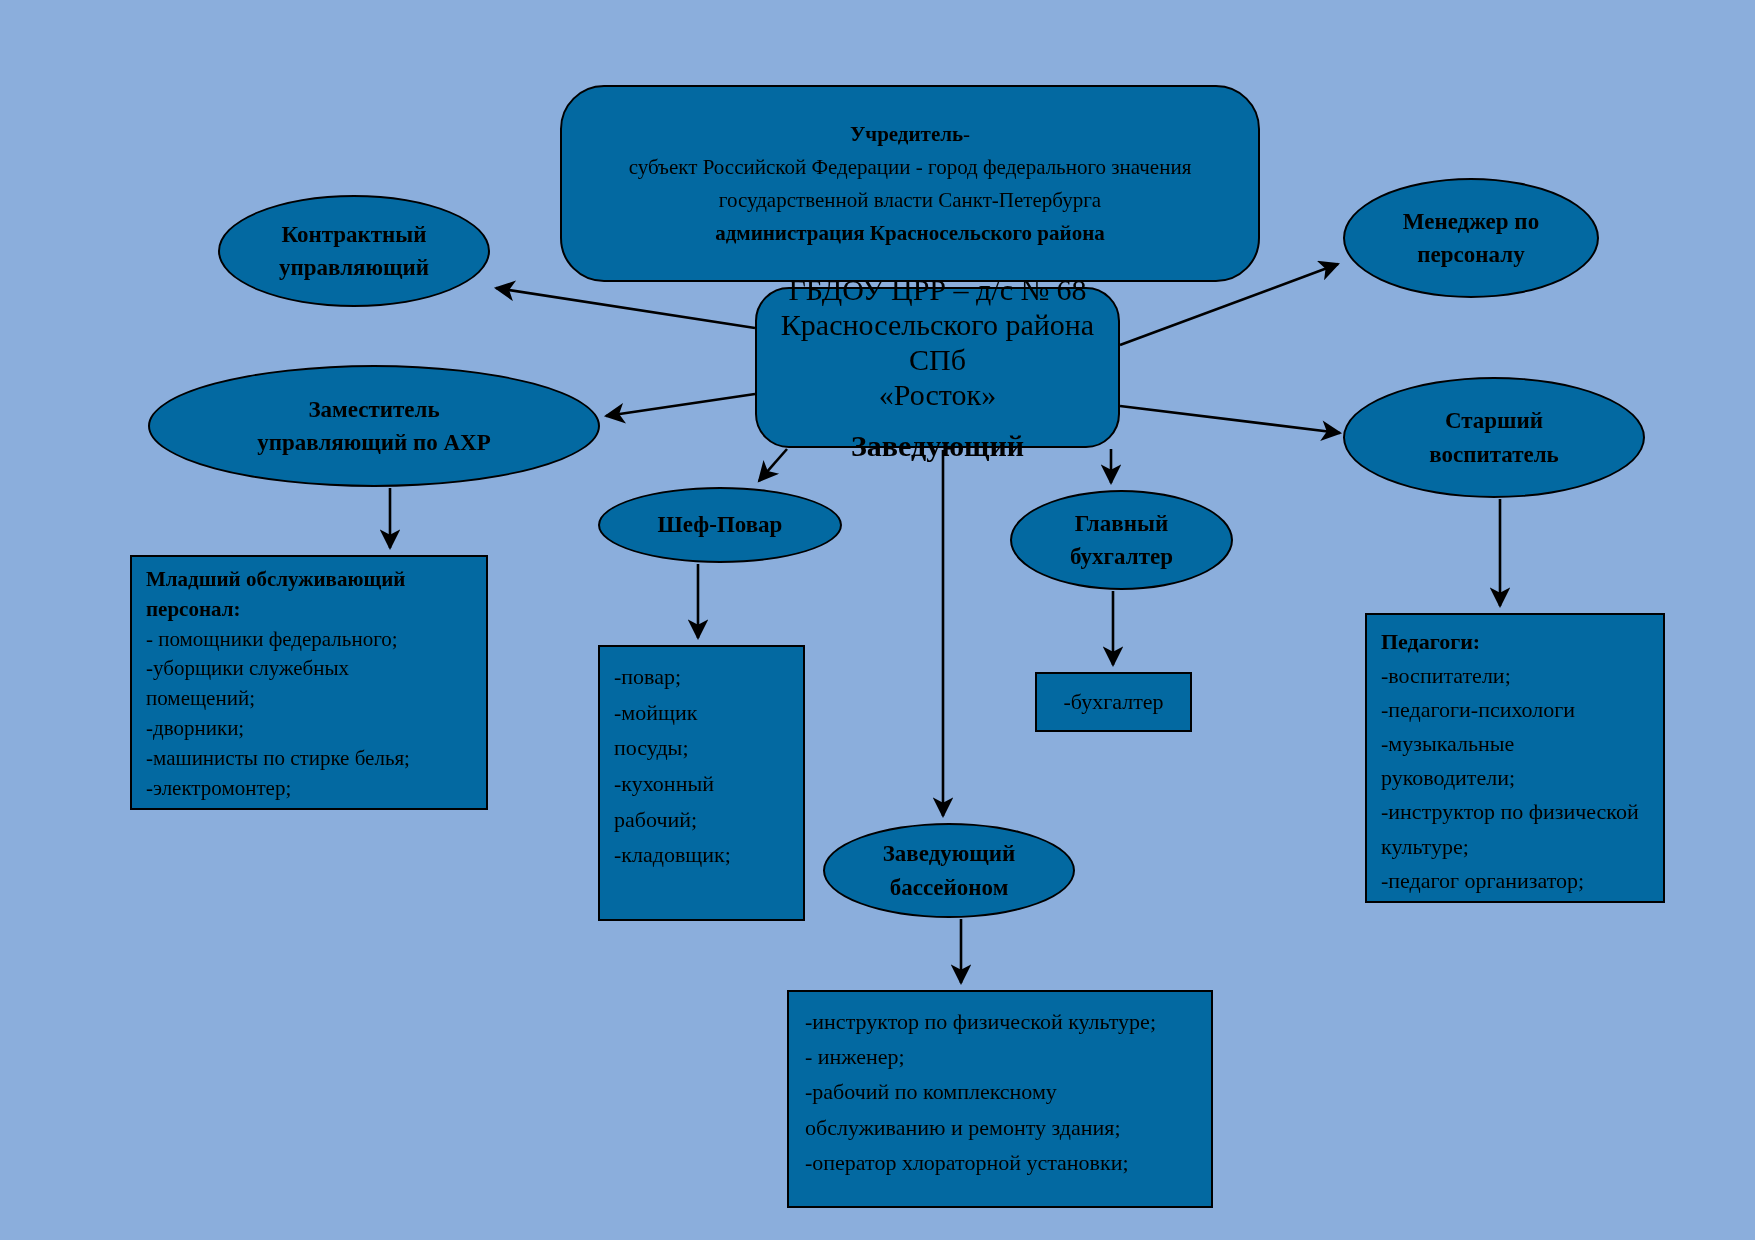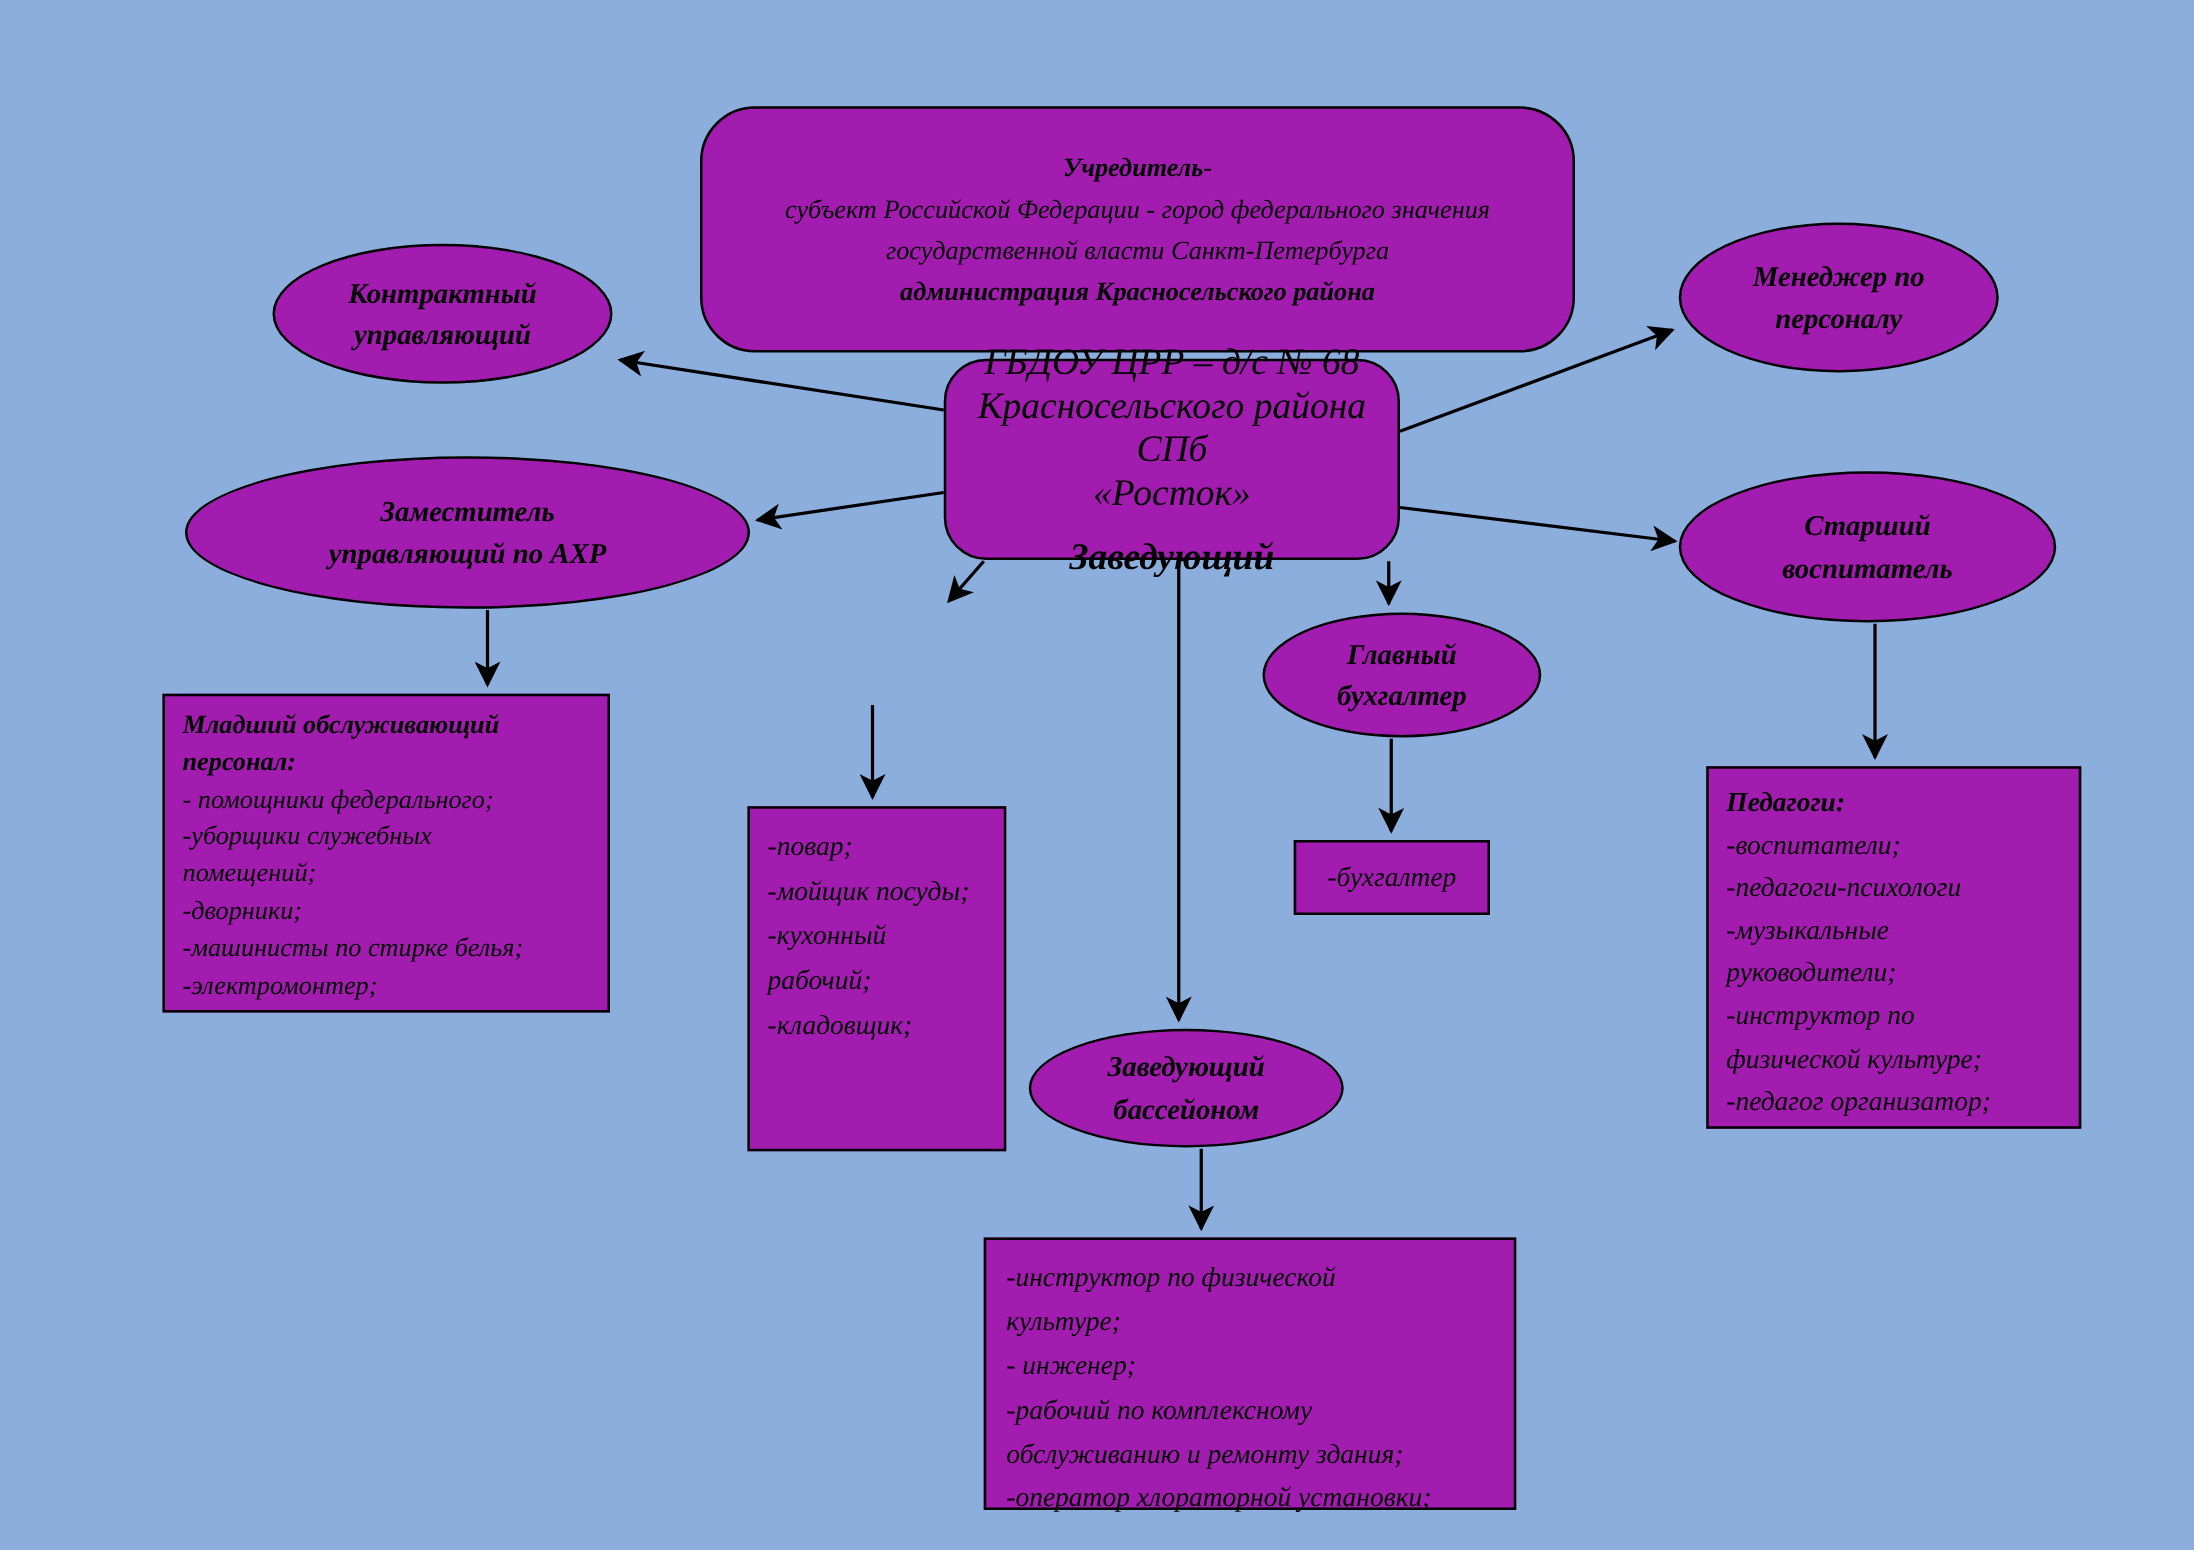--- a/index.html
+++ b/index.html
@@ -1,20 +1,20 @@
 <!DOCTYPE html>
 <html><head>
 <meta charset="utf-8">
 <style>
   html,body{margin:0;padding:0;background:#8BAEDC;}
   .canvas{
     position:relative;width:1755px;height:1240px;background:#8BAEDC;
     font-family:"Liberation Serif", serif;color:#000;overflow:hidden;
   }
-  .shape{position:absolute;background:#a21caf;border:2px solid #000;box-sizing:border-box;font-style:italic;}
+  .shape{position:absolute;background:#0369a1;border:2px solid #000;box-sizing:border-box;}
   .roundbox{border-radius:44px;display:flex;flex-direction:column;justify-content:center;text-align:center;}
   .ellipse{border-radius:50%;display:flex;align-items:center;justify-content:center;
            text-align:center;font-weight:bold;font-size:23px;line-height:1.45;white-space:pre-line;}
   .listbox{font-size:22px;line-height:1.55;text-align:left;}
   .listbox .title{font-weight:bold;}
   .centered-label{display:flex;align-items:center;justify-content:center;text-align:center;}
   .founder-box{left:560px;top:85px;width:700px;height:197px;font-size:21px;line-height:33px;padding:4px 10px;}
   .founder-box .b{font-weight:bold;}
   .director-box{left:755px;top:287px;width:365px;height:161px;border-radius:34px;font-size:30px;line-height:35px;padding:2px 8px;}
   .director-title{font-weight:bold;margin-top:16px;}
@@ -52,20 +52,21 @@
   </div>
 
   <div class="shape ellipse el-contract">Контрактный
 управляющий</div>
   <div class="shape ellipse el-deputy">Заместитель
 управляющий по АХР</div>
   <div class="shape ellipse el-hr">Менеджер по
 персоналу</div>
   <div class="shape ellipse el-senior">Старший
 воспитатель</div>
+  <div class="shape ellipse el-chef">Шеф-Повар</div>
   <div class="shape ellipse el-accnt">Главный
 бухгалтер</div>
   <div class="shape ellipse el-pool">Заведующий
 бассейоном</div>
 
   <div class="shape listbox box-junior">
     <span class="title">Младший обслуживающий персонал:</span>
     <div>- помощники федерального;</div>
     <div>-уборщики служебных помещений;</div>
     <div>-дворники;</div>

